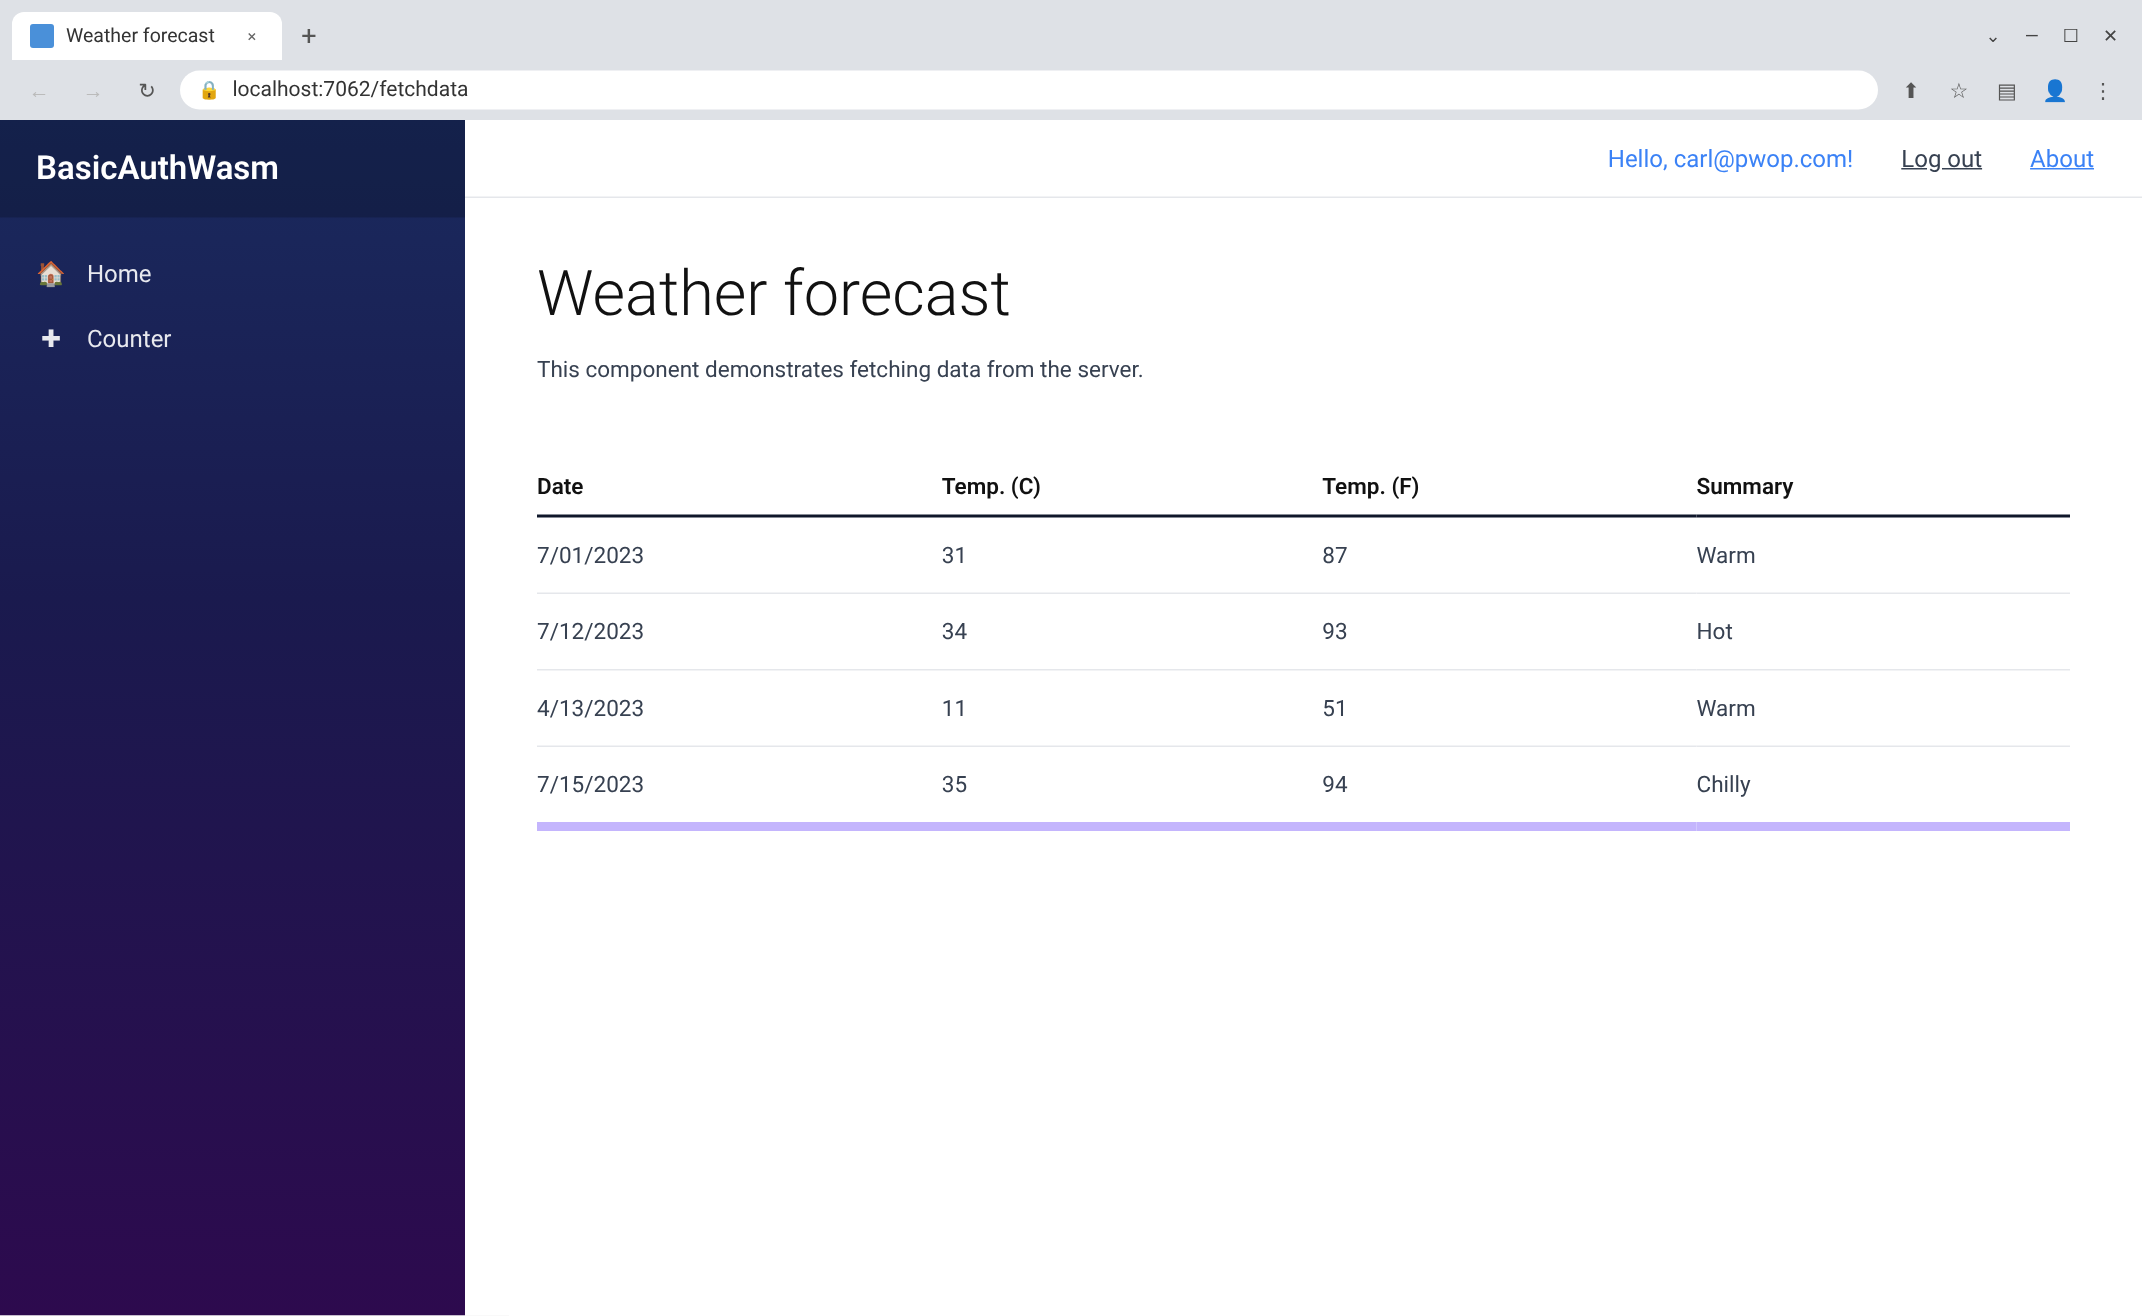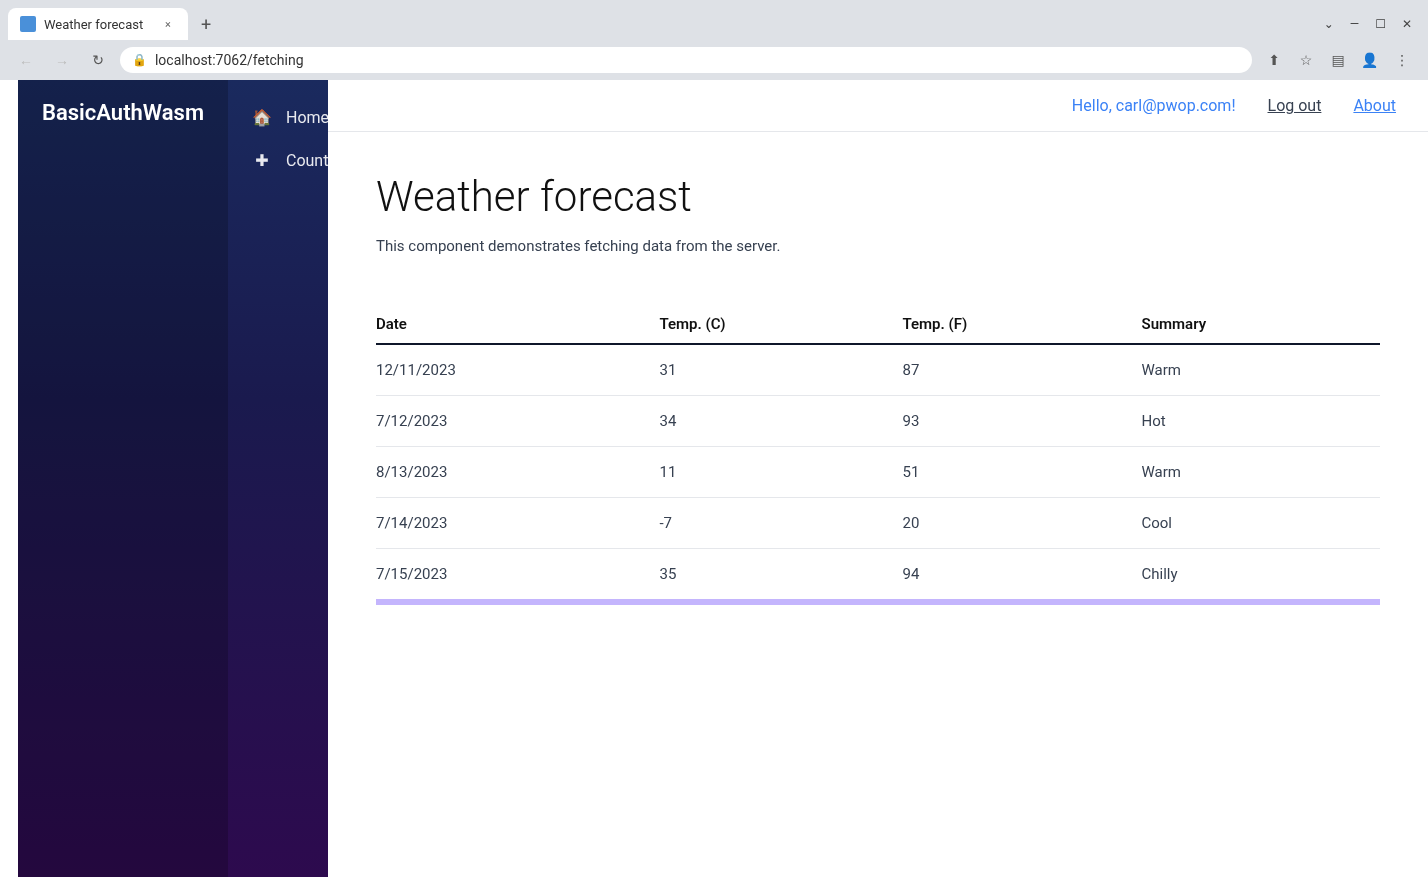--- a/index.html
+++ b/index.html
@@ -130,22 +130,21 @@
       height: calc(100vh - 80px);
       background: white;
     }
 
     
     .sidebar {
       width: 310px;
       min-width: 310px;
       background: linear-gradient(to bottom, #1a2a5e 0%, #1a1a4e 40%, #2d0a4e 100%);
       display: flex;
-      flex-direction: row;
-      margin-left: 18px;
+      flex-direction: column;
     }
     .sidebar-brand {
       padding: 20px 24px;
       color: white;
       font-size: 22px;
       font-weight: 600;
       background: rgba(0,0,0,0.2);
     }
     .sidebar-nav {
       padding: 16px 0;
@@ -255,21 +254,21 @@
       <span class="window-control">☐</span>
       <span class="window-control">✕</span>
     </div>
   </div>
   <div class="browser-toolbar">
     <div class="nav-btn disabled">←</div>
     <div class="nav-btn disabled">→</div>
     <div class="nav-btn">↻</div>
     <div class="address-bar">
       <span class="address-lock">🔒</span>
-      <span class="address-text">localhost:7062/fetching</span>
+      <span class="address-text">localhost:7062/fetchdata</span>
     </div>
     <div class="toolbar-actions">
       <div class="toolbar-action-btn">⬆</div>
       <div class="toolbar-action-btn">☆</div>
       <div class="toolbar-action-btn">▤</div>
       <div class="toolbar-action-btn">👤</div>
       <div class="toolbar-action-btn">⋮</div>
     </div>
   </div>
 </div>
@@ -306,42 +305,36 @@
         <thead>
           <tr>
             <th>Date</th>
             <th>Temp. (C)</th>
             <th>Temp. (F)</th>
             <th>Summary</th>
           </tr>
         </thead>
         <tbody id="weather-tbody">
         <tr>
-              <td>12/11/2023</td>
+              <td>7/01/2023</td>
               <td>31</td>
               <td>87</td>
               <td>Warm</td>
             </tr>
             <tr>
               <td>7/12/2023</td>
               <td>34</td>
               <td>93</td>
               <td>Hot</td>
             </tr>
             <tr>
-              <td>8/13/2023</td>
+              <td>4/13/2023</td>
               <td>11</td>
               <td>51</td>
               <td>Warm</td>
-            </tr>
-            <tr>
-              <td>7/14/2023</td>
-              <td>-7</td>
-              <td>20</td>
-              <td>Cool</td>
             </tr>
             <tr>
               <td>7/15/2023</td>
               <td>35</td>
               <td>94</td>
               <td>Chilly</td>
             </tr>
           </tbody>
       </table>
     </div>

